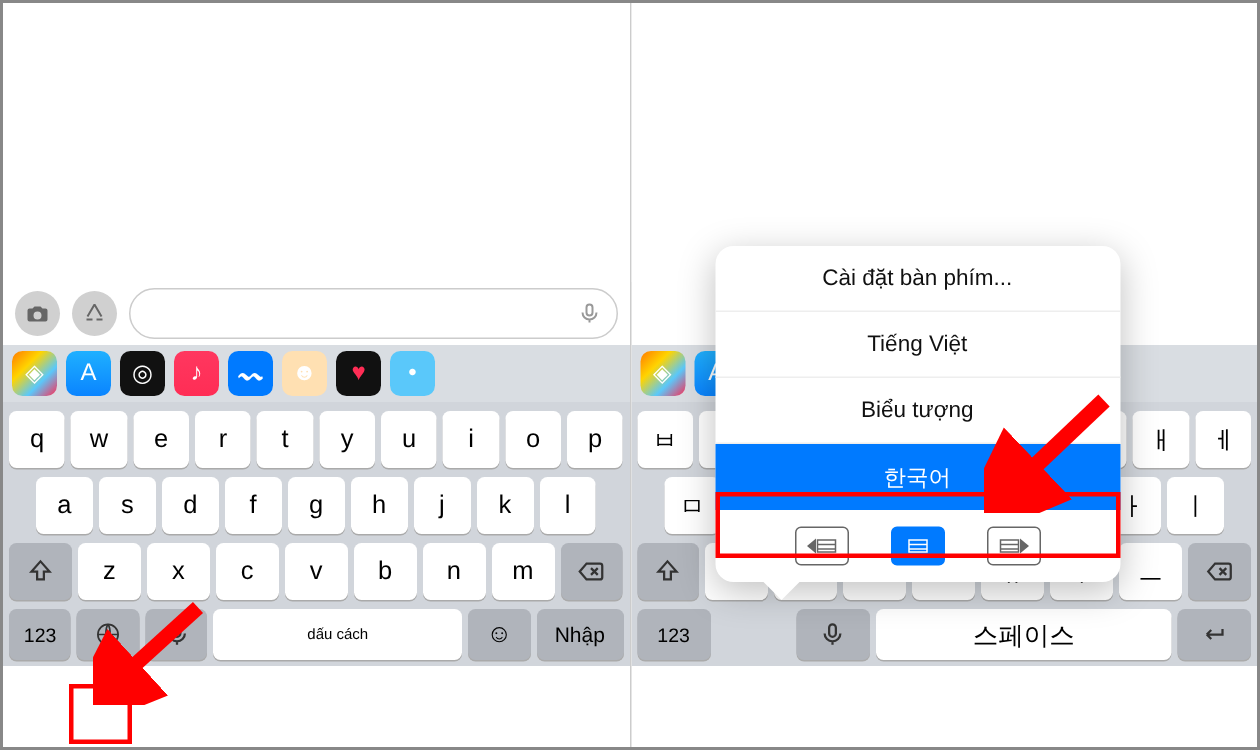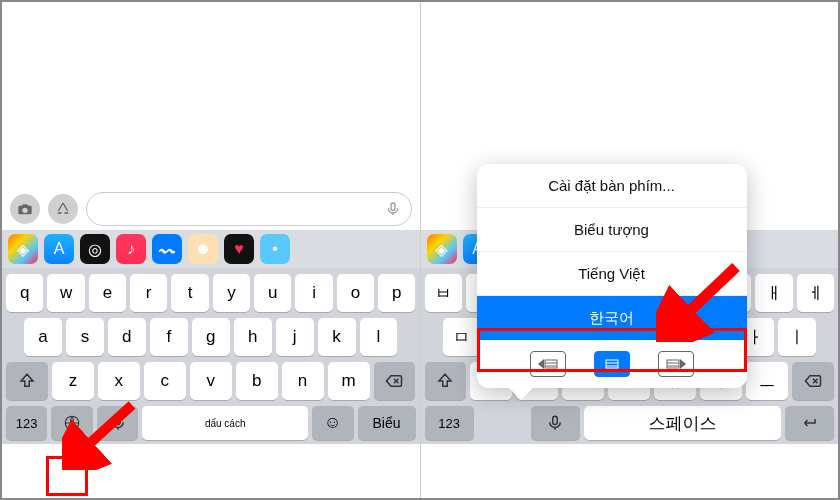--- a/index.html
+++ b/index.html
@@ -139,21 +139,21 @@
             </svg>
         </div>
         <div class="key fn">
           <svg viewBox="0 0 24 24" fill="none" stroke="#333" stroke-width="2">
               <rect x="9" y="3" width="6" height="11" rx="3"></rect>
               <path d="M5 11a7 7 0 0014 0M12 18v3"></path>
             </svg>
         </div>
         <div class="key space" style="font-size:10px">dấu cách</div>
         <div class="key fn">☺</div>
-        <div class="key fn wide" style="font-size:14px">Biểu</div>
+        <div class="key fn wide" style="font-size:14px">Nhập</div>
       </div>
     </div>
 
     <div class="red-box" style="left:44px; top:454px; width:42px; height:40px;"></div>
     <svg class="arrow" style="left:60px; top:398px; width:80px; height:70px;" viewBox="0 0 80 70">
       <defs>
           <marker id="ah1" markerWidth="10" markerHeight="10" refX="2" refY="3" orient="auto">
             <path d="M0,0 L0,6 L8,3 z" fill="#ff0000"></path>
           </marker>
         </defs>
@@ -229,22 +229,22 @@
           <svg viewBox="0 0 24 24" fill="none" stroke="#333" stroke-width="2">
               <path d="M20 7v5H6m0 0l4-4m-4 4l4 4"></path>
             </svg>
         </div>
       </div>
     </div>
 
     <div class="popover">
       <div id="pop-list">
           <div class="pop-item">Cài đặt bàn phím...</div>
+          <div class="pop-item">Tiếng Việt</div>
           <div class="pop-item">Biểu tượng</div>
-          <div class="pop-item">Tiếng Việt</div>
           <div class="pop-item selected">한국어</div>
         </div>
       <div class="pop-icons">
         <div class="kbd-mode">
           <span class="tri-arrow" style="border-right:6px solid #666"></span>
           <svg viewBox="0 0 14 10">
               <rect x="1" y="1" width="12" height="8" fill="none" stroke="#666"></rect>
               <line x1="1" y1="4" x2="13" y2="4" stroke="#666"></line>
               <line x1="1" y1="7" x2="13" y2="7" stroke="#666"></line>
             </svg>

